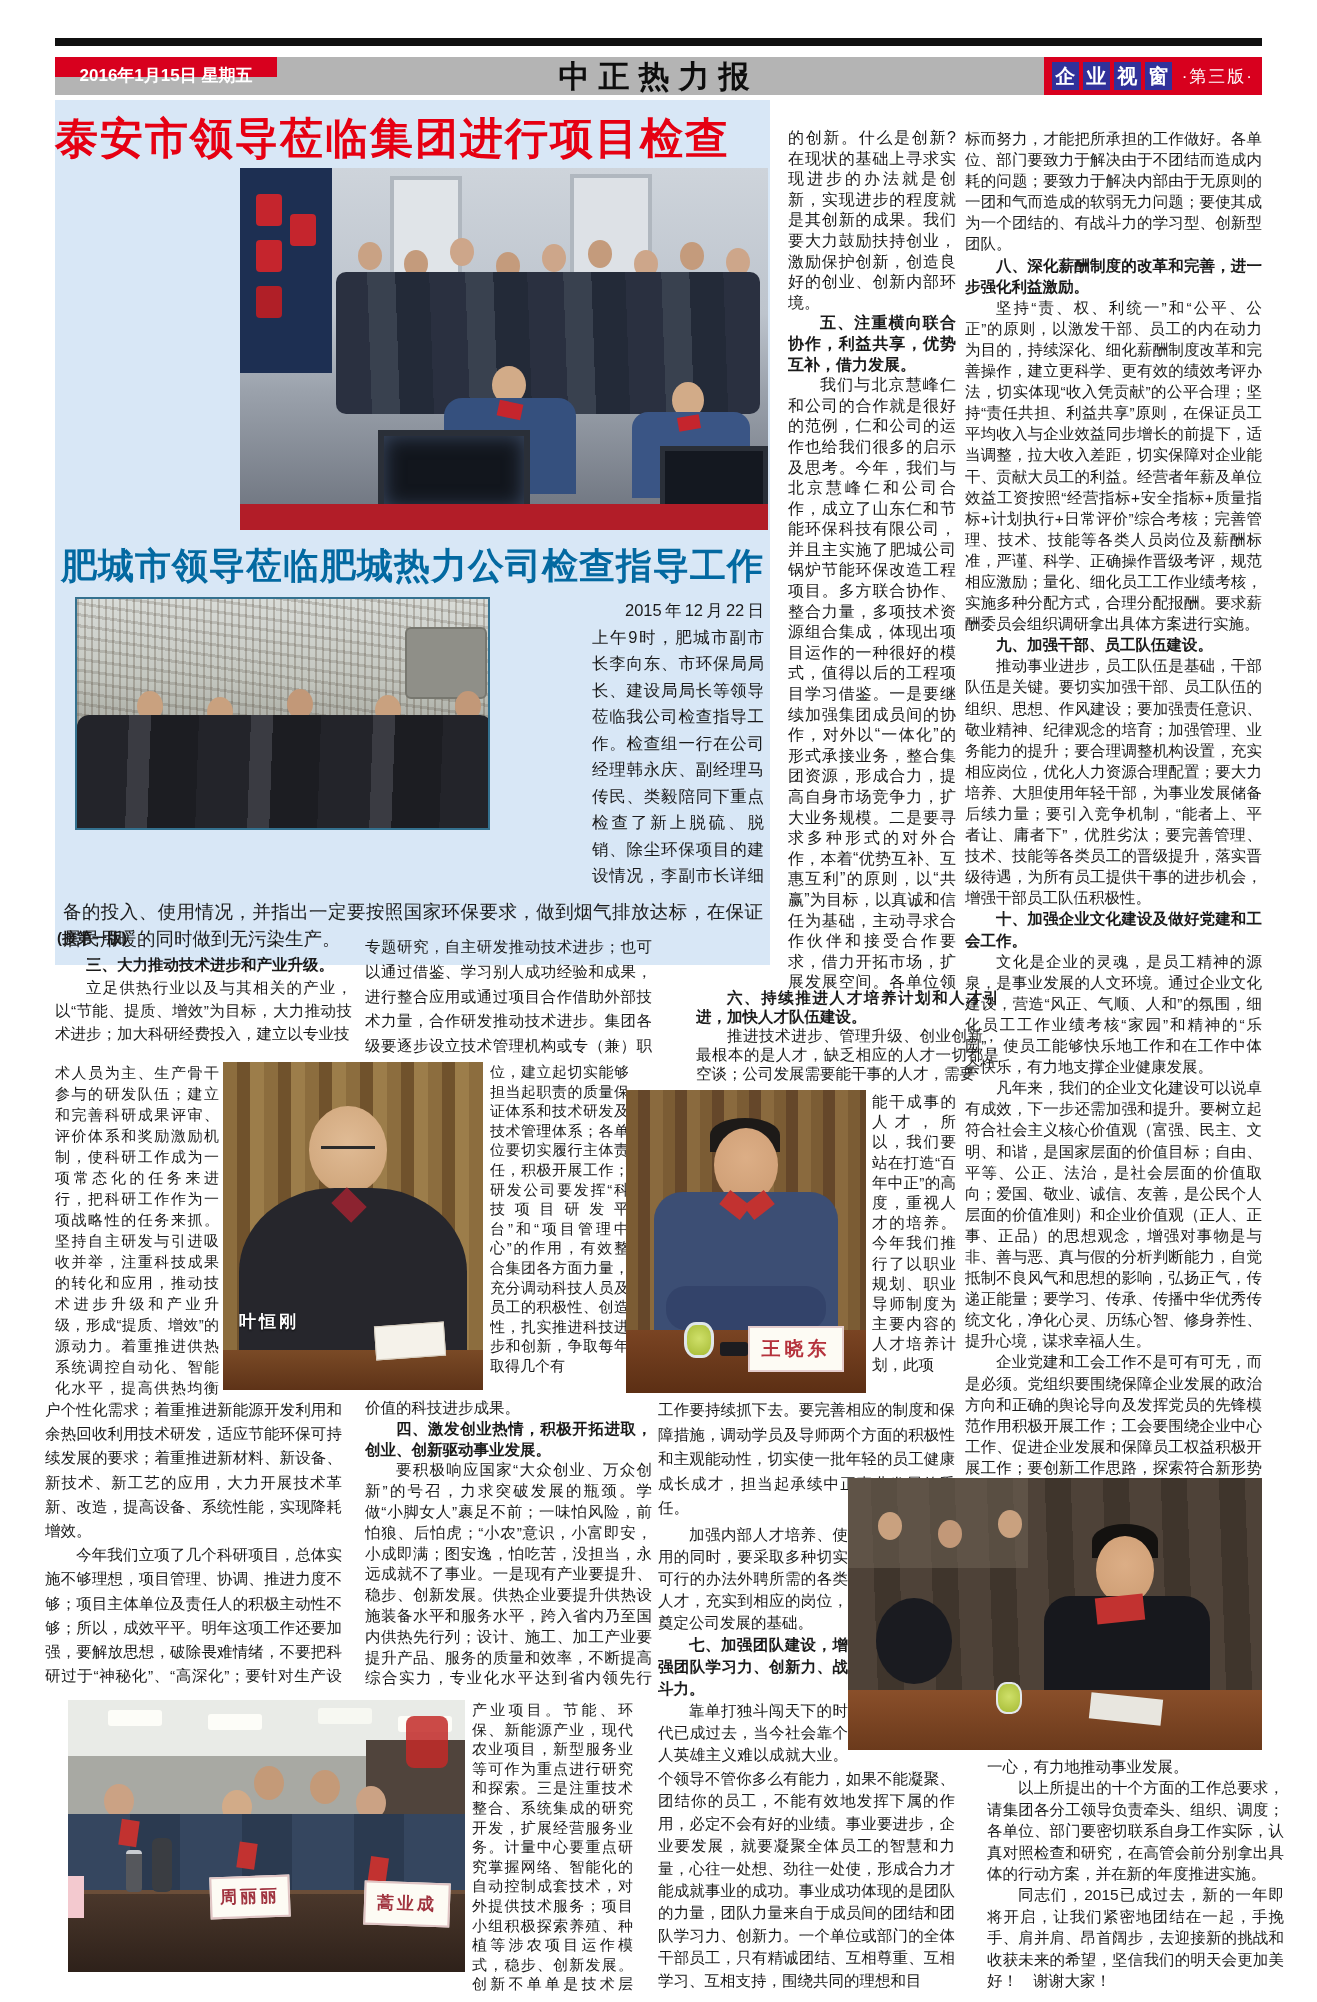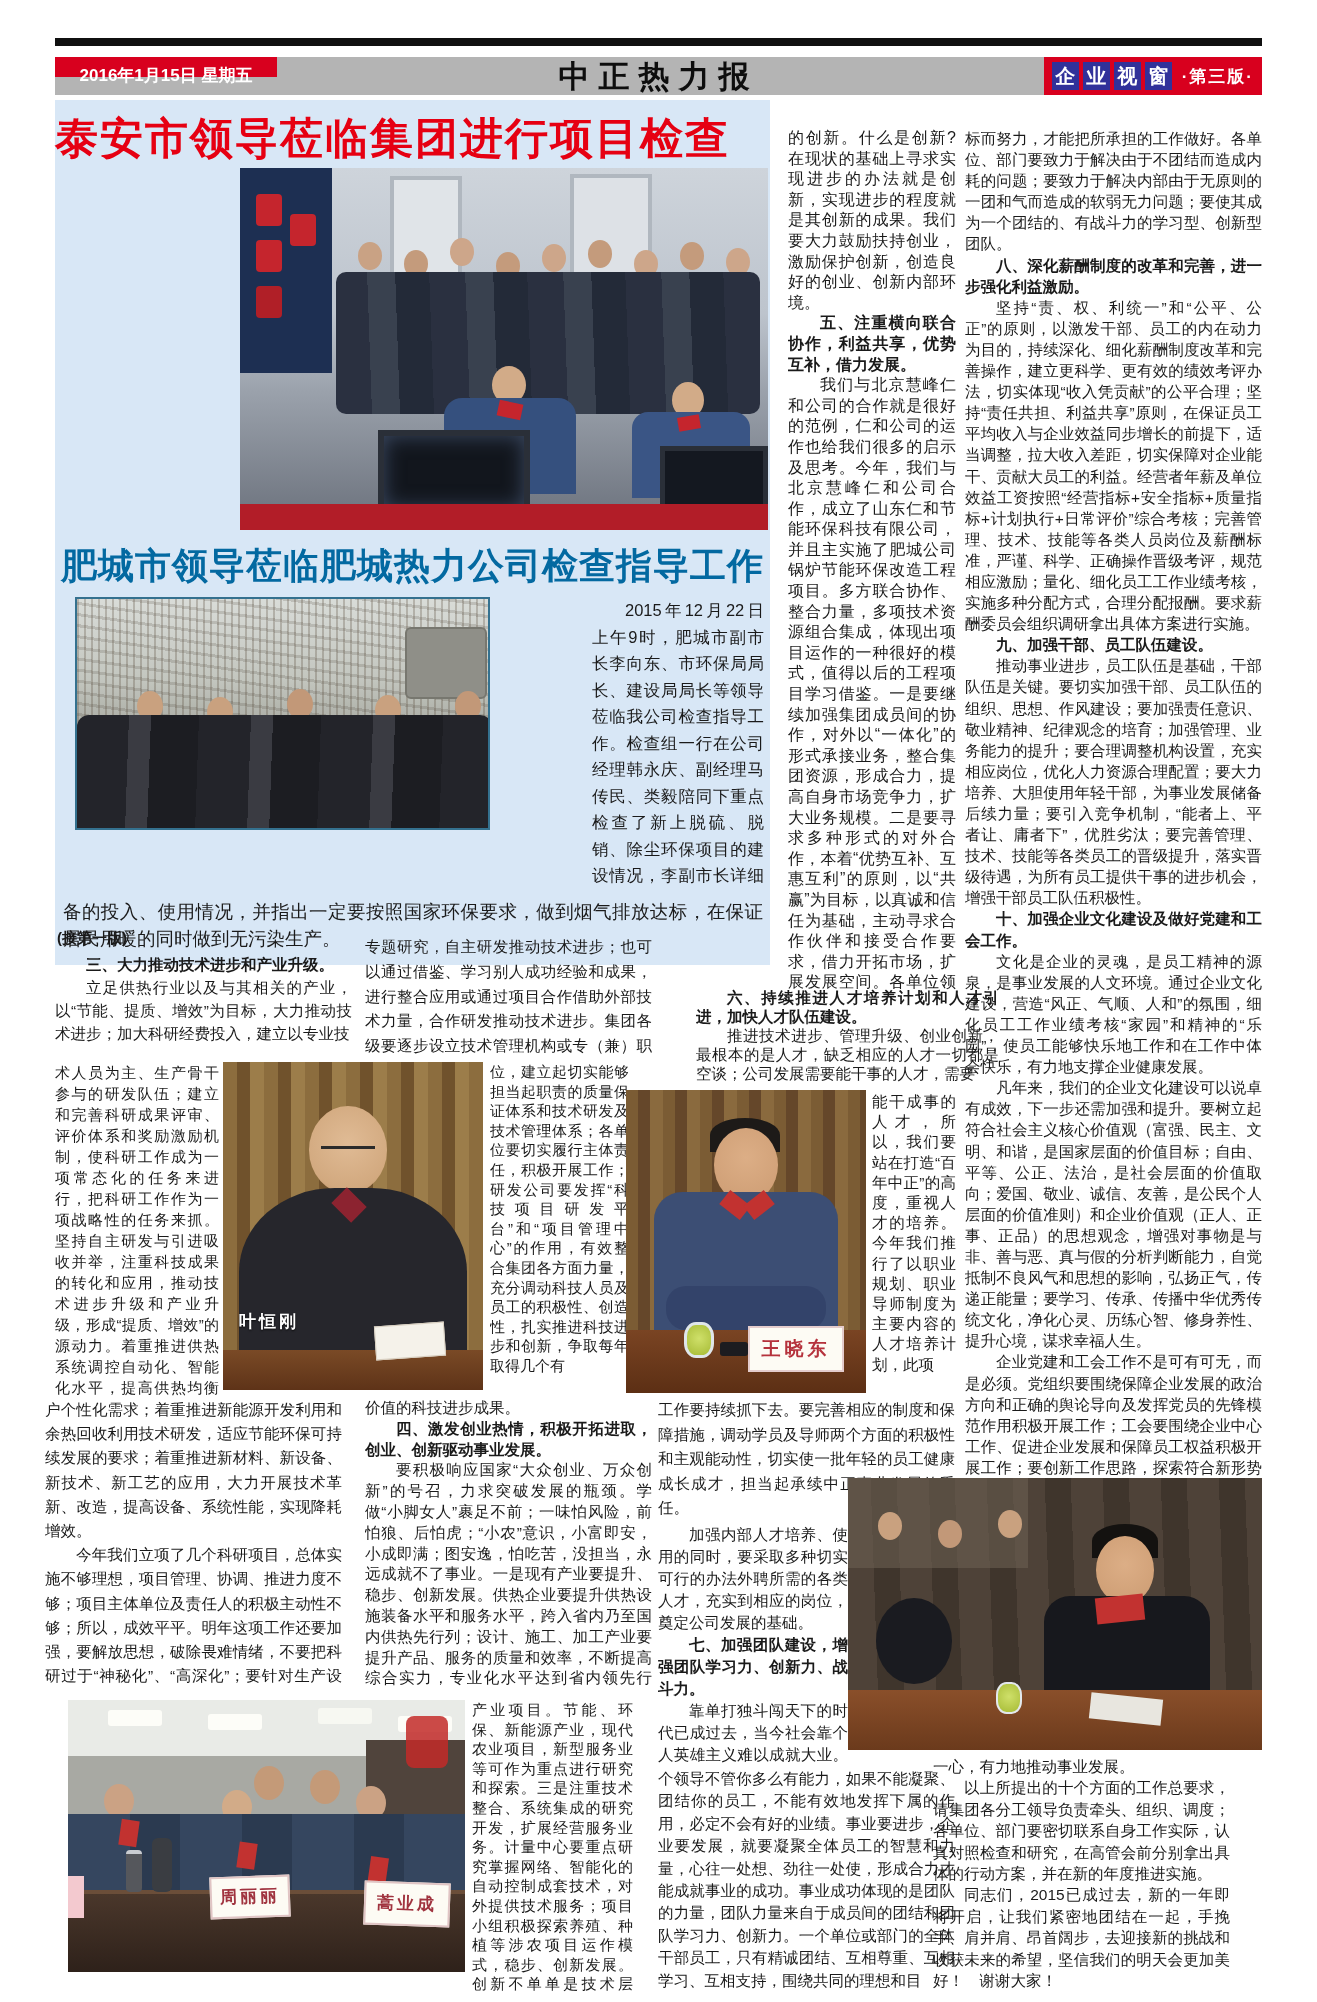--- a/index.html
+++ b/index.html
@@ -16,40 +16,40 @@
   #toprule { left:55px; top:38px; width:1207px; height:8px; background:#101010; }
   #hbar { left:55px; top:57px; width:1207px; height:38px; background:#b4b4b4; }
   #datebox { left:0; top:0; width:222px; height:20px; background:#d8001e; color:#fff;
              font-size:17px; font-weight:bold; text-align:center; line-height:38px; }
   #masthead { left:0; top:0; width:1207px; height:38px; text-align:center; line-height:38px;
               font-family:"DejaVu Serif","Liberation Serif",serif; font-weight:bold;
               font-size:31px; letter-spacing:9px; color:#0d0d0d; }
   #secbox { right:0; top:0; height:38px; background:#d8001e; display:flex; align-items:center; padding:0 8px 0 6px; }
   .tile { display:inline-block; width:27px; height:28px; background:#31319a; color:#fff; font-weight:bold;
           font-size:20px; line-height:28px; text-align:center; margin:0 2px; }
-  #pageno { color:#fff; font-size:17px; font-weight:bold; margin-left:8px; letter-spacing:2px; }
+  #pageno { color:#fff; font-size:17px; font-weight:normal; margin-left:8px; letter-spacing:2px; }
 
   
   #blue { left:55px; top:100px; width:715px; height:865px; background:#d8e7f6; }
   #h1 { left:0; top:10px; width:715px; text-align:left; font-size:43px; font-weight:900;
         color:#e60012; letter-spacing:2px; }
   #art1 { left:8px; top:68px; width:176px; height:360px; font-size:20px; line-height:33px; }
   #h2 { left:0; top:442px; width:715px; text-align:center; font-size:36px; font-weight:bold;
         color:#0369a1; font-family:"DejaVu Serif","Liberation Serif",serif; letter-spacing:1px; }
   #art2 { left:537px; top:497px; width:172px; height:296px; font-size:16.5px; line-height:26.5px; }
   #art2c { left:8px; top:798px; width:700px; height:58px; font-size:18.5px; line-height:27px; }
 
   
   .w  { font-size:15.5px; line-height:23px; }
   .w2 { font-size:15.5px; line-height:20.8px; }
   .n  { font-size:15px;  line-height:21px; }
   .n2 { font-size:15px;  line-height:19.6px; }
   #colA { left:788px; top:128px; width:168px; height:862px; font-size:16px; line-height:20.6px; }
   #colB { left:965px; top:128px; width:297px; height:1348px; font-size:15.5px; line-height:21.1px; }
-  #colB2 { left:933px; top:1756px; width:297px; height:238px; font-size:15.5px; line-height:21.4px; }
+  #colB2 { left:987px; top:1756px; width:297px; height:238px; font-size:15.5px; line-height:21.4px; }
   #jump { left:57px; top:929px; width:140px; font-size:15px; font-weight:bold; }
   #col1a { left:55px; top:953px; width:297px; height:106px; }
   #col1b { left:55px; top:1062px; width:164px; height:334px; }
   #col1c { left:45px; top:1398px; width:297px; height:290px; line-height:24.2px; }
   #col2a { left:365px; top:935px; width:287px; height:125px; line-height:24.8px; }
   #col2b { left:490px; top:1062px; width:139px; height:334px; }
   #col2c { left:365px; top:1398px; width:287px; height:291px; }
   #col2d { left:472px; top:1700px; width:161px; height:294px; }
   #mid1 { left:652px; top:988px; width:303px; height:102px; line-height:19px;margin-left:44px; }
   #mid2 { left:872px; top:1092px; width:84px; height:302px; font-size:15.5px; line-height:20.2px; }

